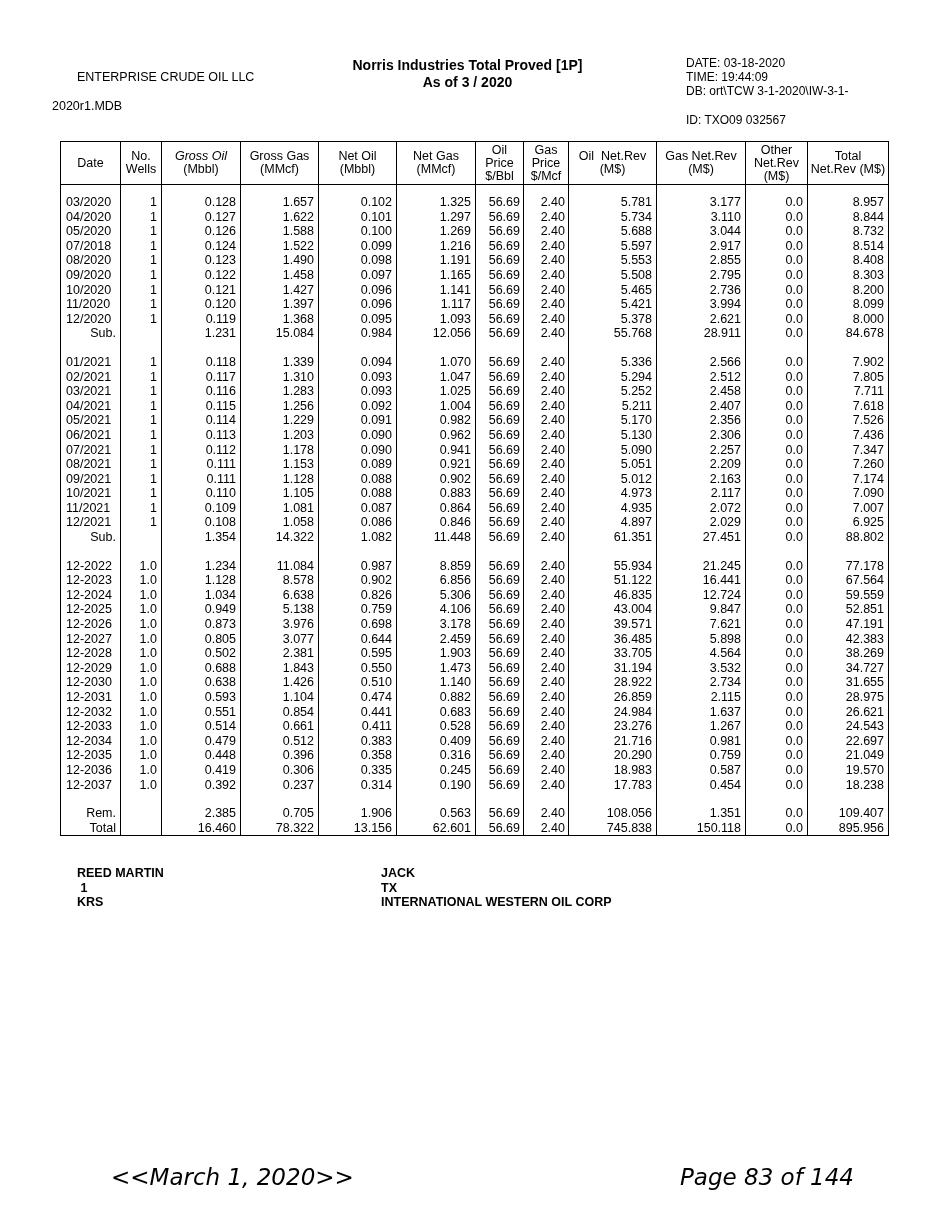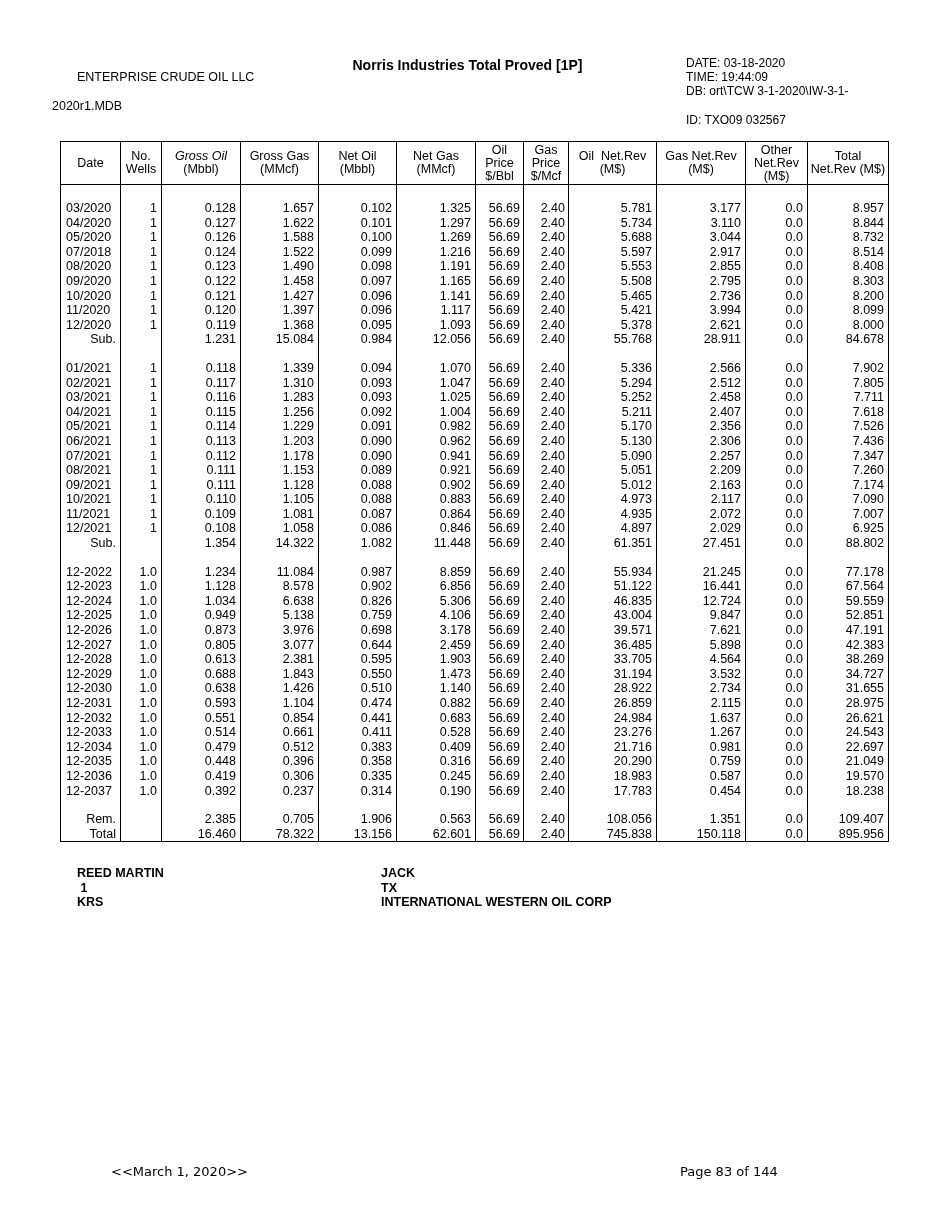--- a/index.html
+++ b/index.html
@@ -15,38 +15,39 @@
     .table-wrap { left: 60px; top: 141px; width: 828px; }
     table { border-collapse: collapse; width: 828px; table-layout: fixed; font-size: 12.5px; }
     th { font-weight: normal; font-size: 12.5px; line-height: 13px; border: 1px solid #000; padding: 1px 2px; text-align: center; vertical-align: middle; height: 40px; }
     td { border-left: 1px solid #000; border-right: 1px solid #000; padding: 0 4px; text-align: right; line-height: 14.6px; height: 14.6px; white-space: nowrap; }
     td.date { text-align: left; padding-left: 5px; }
     td.date.label { text-align: right; }
     td.wells { text-align: right; padding-right: 4px; }
     td.oilp, td.gasp { padding-right: 3px; }
     tr.spacer td { height: 14px; }
     tr.total td { border-bottom: 1.5px solid #000; }
-    tr.firstrow td { padding-top: 16px; }
+    tr.firstrow td { padding-top: 10px; }
 
     .sig { font-size: 12.5px; font-weight: bold; line-height: 14.5px; }
     .sig-left { left: 77px; top: 866px; }
     .sig-right { left: 381px; top: 866px; }
 
-    .footer { font-family: "DejaVu Sans", sans-serif; font-size: 13px; }
+    .footer { font-family: "DejaVu Sans", sans-serif; font-size: 23px; font-style: italic; }
     .footer-left { left: 111px; top: 1164px; }
     .footer-right { left: 680px; top: 1164px; }
   </style>
 </head>
 <body>
 
 <div class="abs company">ENTERPRISE CRUDE OIL LLC</div>
 <div class="abs dbfile">2020r1.MDB</div>
 
 <div class="abs title-block">
   <div>Norris Industries Total Proved [1P]</div>
+  <div>As of 3 / 2020</div>
 </div>
 
 <div class="abs meta">
   <div>DATE: 03-18-2020</div>
   <div>TIME: 19:44:09</div>
   <div>DB: ort\TCW 3-1-2020\IW-3-1-</div>
 </div>
 <div class="abs meta-id">ID: TXO09 032567</div>
 
 <div class="abs table-wrap">
@@ -550,21 +551,21 @@
           <td class="oilp">56.69</td>
           <td class="gasp">2.40</td>
           <td class="">36.485</td>
           <td class="">5.898</td>
           <td class="">0.0</td>
           <td class="">42.383</td>
         </tr>
         <tr>
           <td class="date">12-2028</td>
           <td class="wells">1.0</td>
-          <td class="">0.613</td>
+          <td class="">0.502</td>
           <td class="">2.381</td>
           <td class="">0.595</td>
           <td class="">1.903</td>
           <td class="oilp">56.69</td>
           <td class="gasp">2.40</td>
           <td class="">33.705</td>
           <td class="">4.564</td>
           <td class="">0.0</td>
           <td class="">38.269</td>
         </tr>

